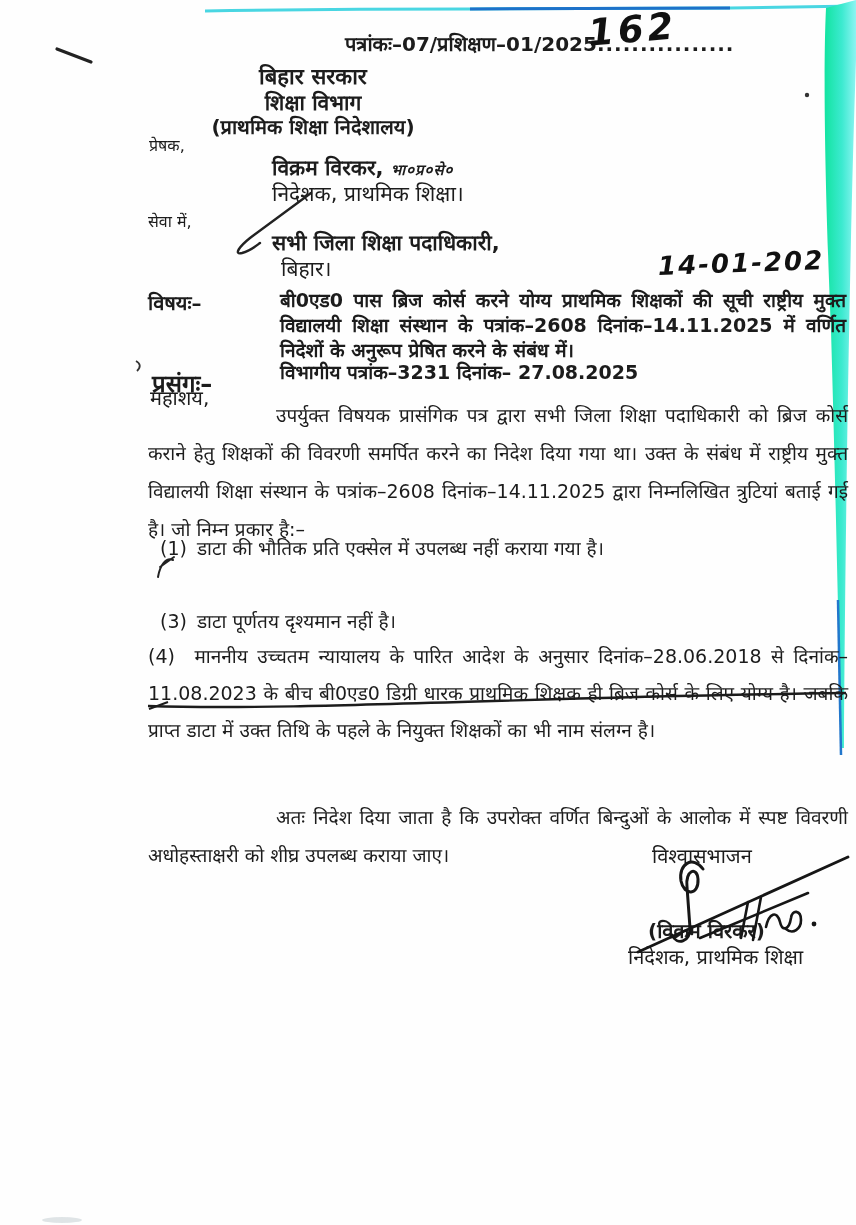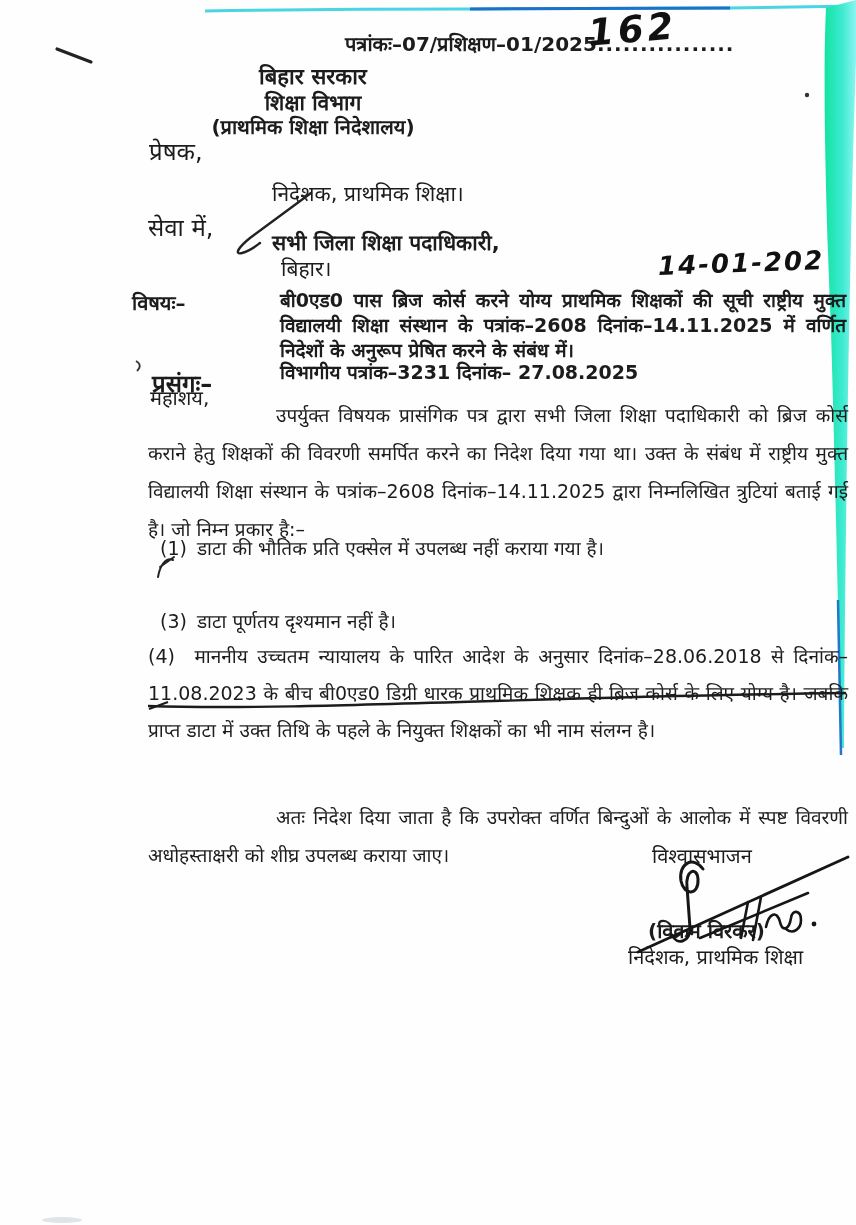--- a/index.html
+++ b/index.html
@@ -20,34 +20,34 @@
   .ref-line{left:345px;top:30px;font-size:20px;font-weight:bold;white-space:nowrap;}
   .ref-dots{letter-spacing:1px;font-weight:bold;}
   .hand{font-style:italic;font-weight:bold;color:#111;}
   .serial{left:588px;top:8px;font-size:37px;transform:rotate(-5deg);letter-spacing:4px;z-index:3;}
 
   .hdr{width:856px;text-align:center;font-weight:bold;}
   .hdr-govt{left:-115px;top:60px;font-size:22px;}
   .hdr-dept{left:-115px;top:88px;font-size:21px;}
   .hdr-dir{left:-115px;top:113px;font-size:20px;}
 
-  .lbl{font-size:24px;}
+  .lbl{font-size:16px;}
   .from-label{left:149px;top:134px;}
   .from-name{left:272px;top:153px;font-size:21px;font-weight:bold;}
   .from-service{font-size:15px;font-style:italic;font-weight:bold;letter-spacing:1px;}
   .from-desig{left:272px;top:179px;font-size:21px;}
   .to-label{left:148px;top:210px;}
   .to-line1{left:272px;top:228px;font-size:21px;font-weight:bold;}
   .to-line2{left:281px;top:254px;font-size:21px;}
 
   .place-date{left:584px;top:263px;font-size:20px;white-space:nowrap;}
   .pd-dots{letter-spacing:1px;}
   .hand-date{left:658px;top:248px;font-size:26px;letter-spacing:2px;transform:rotate(-2deg);z-index:3;white-space:nowrap;}
 
-  .subj-label{left:132px;top:289px;font-size:20px;font-weight:bold;}
+  .subj-label{left:148px;top:289px;font-size:20px;font-weight:bold;}
   .subj-text{left:280px;top:288px;width:566px;font-size:19px;font-weight:bold;line-height:25px;text-align:justify;}
   .ref-label{left:152px;top:366px;font-size:24px;font-weight:bold;}
   .ref-text{left:280px;top:359px;font-size:19px;font-weight:bold;}
   .salutation{left:150px;top:384px;font-size:20px;}
 
   .para{left:148px;width:700px;font-size:19px;line-height:38px;text-align:justify;}
   .para1{top:396px;text-indent:128px;}
   .pt{left:160px;font-size:19px;white-space:nowrap;}
   .pt1{top:535px;}
   .pt2{top:572px;}
@@ -86,20 +86,24 @@
   <div class="txt ref-line">
     <span>पत्रांकः–07/प्रशिक्षण–01/2025</span><span class="ref-dots">................</span>
   </div>
   <div class="txt abs hand serial">162</div>
 
   <div class="txt hdr hdr-govt">बिहार सरकार</div>
   <div class="txt hdr hdr-dept">शिक्षा विभाग</div>
   <div class="txt hdr hdr-dir">(प्राथमिक शिक्षा निदेशालय)</div>
 
   <div class="txt lbl from-label">प्रेषक,</div>
+  <div class="txt from-name">
+    <span>विक्रम विरकर,</span>
+    <span class="from-service">भा०प्र०से०</span>
+  </div>
   <div class="txt from-desig">निदेशक, प्राथमिक शिक्षा।</div>
 
   <div class="txt lbl to-label">सेवा में,</div>
   <div class="txt to-line1">सभी जिला शिक्षा पदाधिकारी,</div>
   <div class="txt to-line2">बिहार।</div>
 
   <div class="txt abs hand hand-date">14-01-202</div>
 
   <div class="txt subj-label">विषयः–</div>
   <div class="txt subj-text">बी0एड0 पास ब्रिज कोर्स करने योग्य प्राथमिक शिक्षकों की सूची राष्ट्रीय मुक्त विद्यालयी शिक्षा संस्थान के पत्रांक–2608 दिनांक–14.11.2025 में वर्णित निदेशों के अनुरूप प्रेषित करने के संबंध में।</div>

